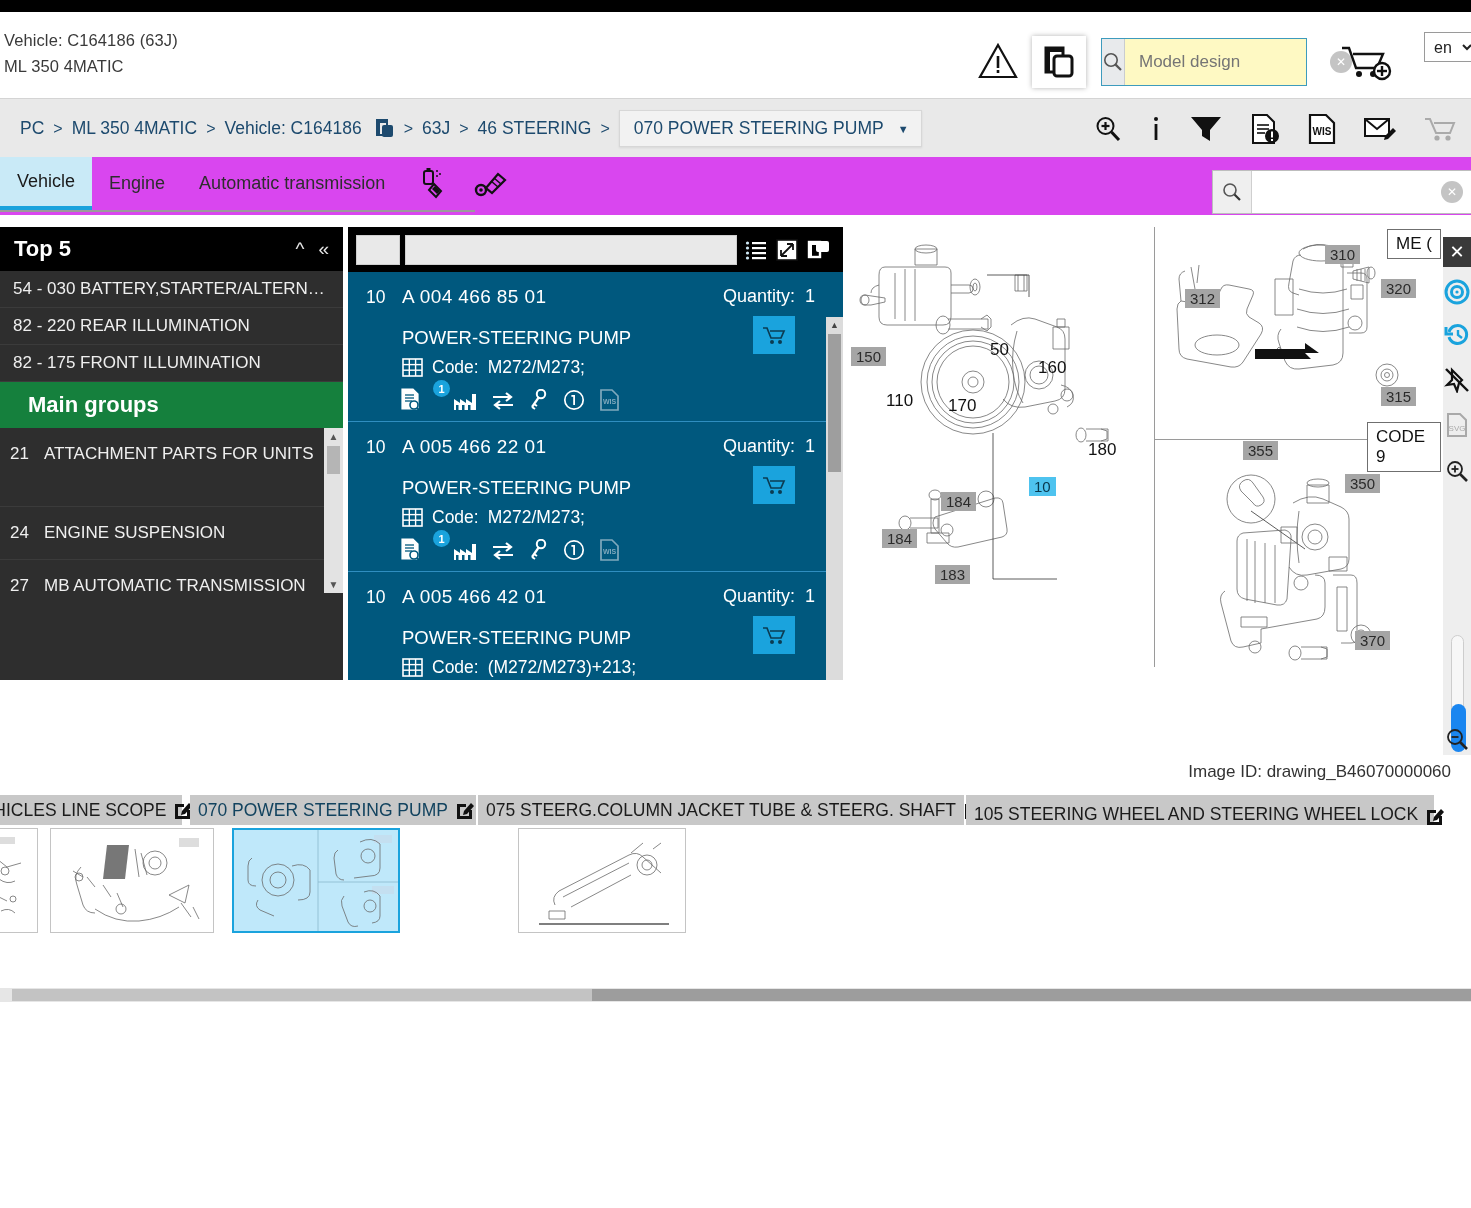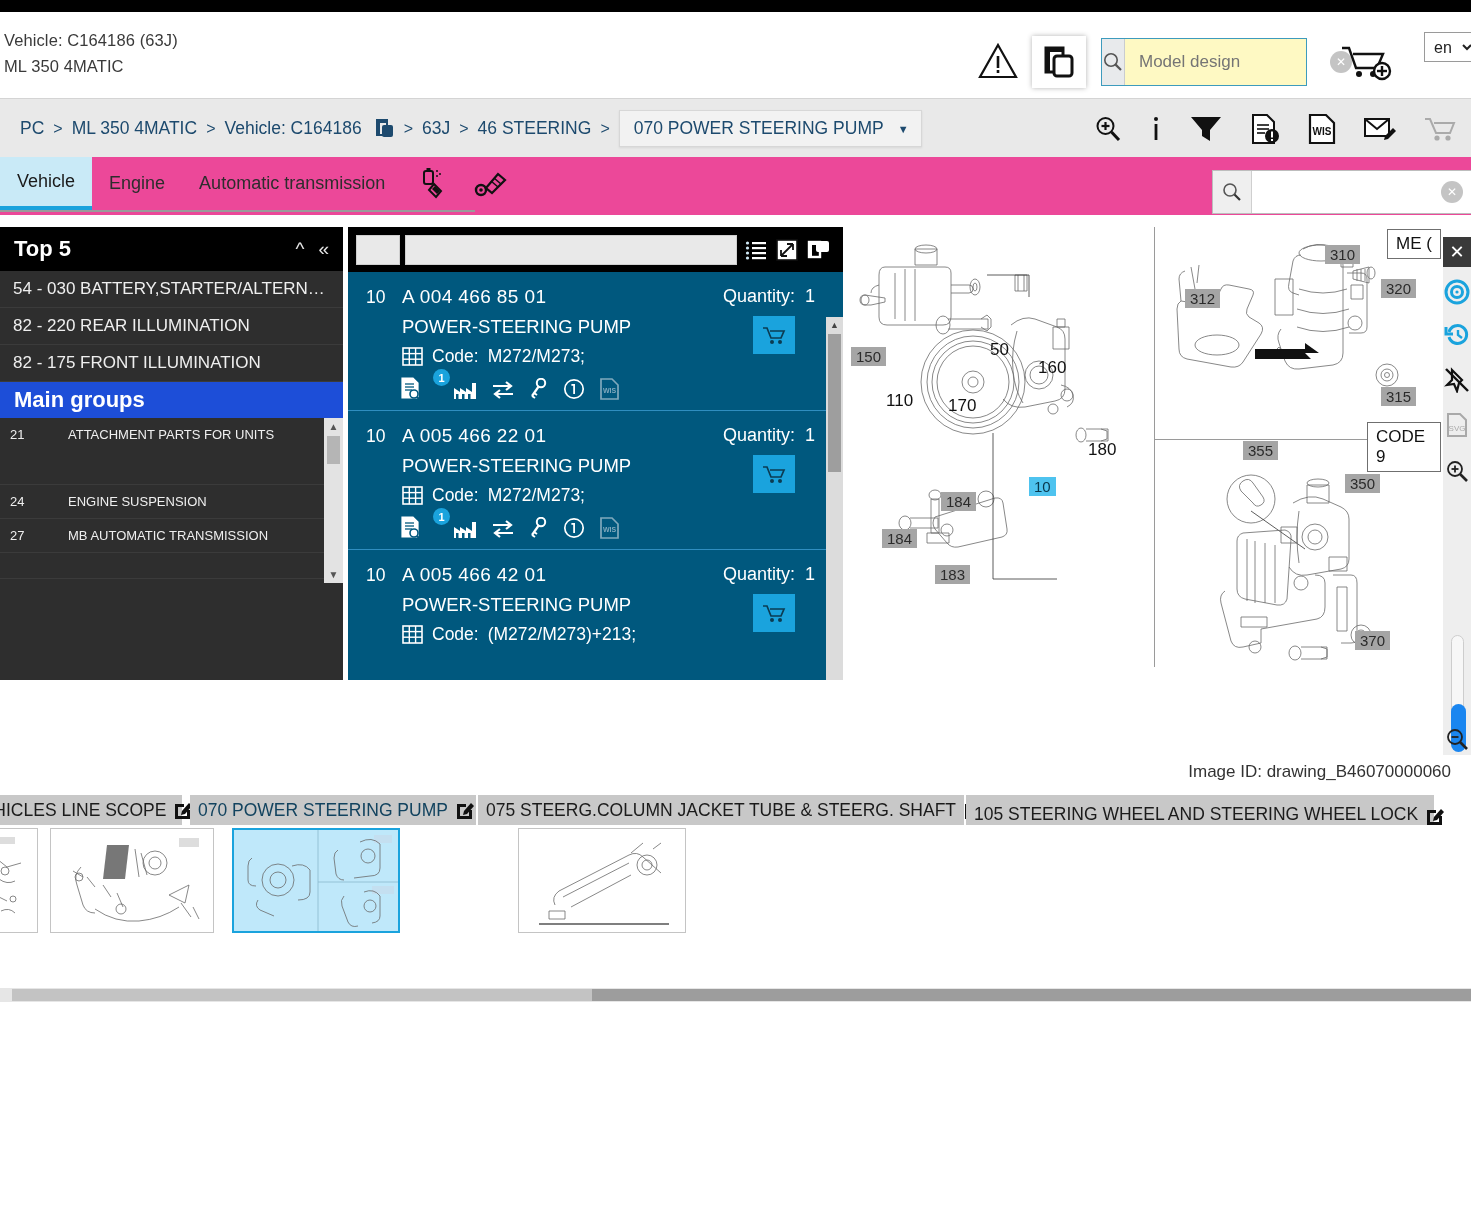--- a/index.html
+++ b/index.html
@@ -85,21 +85,21 @@
   .crumb-icon { display: inline-flex; vertical-align: middle; margin-left: 4px; cursor: pointer;}
   .crumb-tools {
     position: absolute; right: 8px; top: 0; height: 59px;
     display: flex; align-items: center; gap: 26px; padding-right: 6px;
   }
   .crumb-tools .ti { cursor: pointer; display: flex; align-items: center; }
 
   
   .tabbar {
     position: absolute; left: 0; top: 157px; width: 1471px; height: 58px;
-    background: #ec4899;
+    background: #d946ef;
   }
   .tabs { position: absolute; left: 0; top: 0; display: flex; align-items: stretch; height: 53px;}
   .tab {
     display: flex; align-items: center; padding: 0 17px; font-size: 18px;
     color: #2d2d2d; cursor: pointer;
   }
   .tab.active { background: #c9eaf7; color: #1b1b1b; border-bottom: 4px solid #1aa3dd; }
   .tab-icons { display: flex; align-items: center; gap: 22px; padding: 0 16px; }
   .tabbar-rule {
     position: absolute; left: 0; top: 53px; width: 475px; height: 2px; background: #9b9b9b;
@@ -128,27 +128,27 @@
   }
   .sb-head .title { font-size: 22px; font-weight: bold; }
   .sb-head .acts { display: flex; align-items: center; gap: 14px; }
   .sb-head .acts span { cursor: pointer; font-size: 19px; color: #e6e6e6; }
   .sb-item {
     padding: 8px 13px; font-size: 17px; color: #efefef; cursor: pointer;
     border-bottom: 1px solid #3b3b3b; white-space: nowrap; overflow: hidden;
     text-overflow: ellipsis;
   }
   .mg-head {
-    height: 36px; background: #1d4ed8; display: flex; align-items: center; padding: 0 14px;
+    height: 46px; background: #15803d; display: flex; align-items: center; padding: 0 28px;
   }
   .mg-head .title { font-size: 22px; font-weight: bold; }
   .mg-wrap { position: relative; height: 165px; overflow: hidden; }
   .mg-item {
-    display: flex; font-size: 13px; color: #efefef; cursor: pointer;
-    border-bottom: 1px solid #3b3b3b; padding: 9px 0; gap: 24px;
+    display: flex; font-size: 17px; color: #efefef; cursor: pointer;
+    border-bottom: 1px solid #3b3b3b; padding: 16px 0;
   }
   .mg-item .num { width: 44px; text-align: left; padding-left: 10px; }
   .mg-item.tall { padding-bottom: 42px; }
   .sb-scroll {
     position: absolute; right: 0; top: 0; width: 19px; height: 165px; background: #e3e3e3;
   }
   .sb-scroll .arw {
     height: 17px; display: flex; align-items: center; justify-content: center;
     font-size: 10px; color: #555; cursor: pointer;
   }
@@ -188,21 +188,21 @@
   .pr-pos { width: 36px; font-size: 17.5px; }
   .pr-num { font-size: 19px; letter-spacing: .4px; }
   .pr-qty {
     position: absolute; right: 28px; top: 14px; font-size: 18px; white-space: nowrap;
   }
   .pr-cart {
     position: absolute; right: 48px; top: 44px; width: 42px; height: 38px;
     background: #1aa3dd; display: flex; align-items: center; justify-content: center;
     cursor: pointer;
   }
-  .pr-desc { margin-left: 36px; font-size: 18.5px; margin-top: 8px; }
+  .pr-desc { margin-left: 36px; font-size: 18.5px; margin-top: 19px; }
   .pr-code {
     margin-left: 36px; margin-top: 8px; display: flex; align-items: center;
     gap: 9px; font-size: 17.5px;
   }
   .pr-icons {
     margin-left: 34px; margin-top: 9px; display: flex; align-items: flex-end; gap: 14px;
   }
   .pr-icons span { cursor: pointer; display: flex; position: relative; }
   .badge {
     position: absolute; left: 11px; top: -7px; width: 17px; height: 17px;

